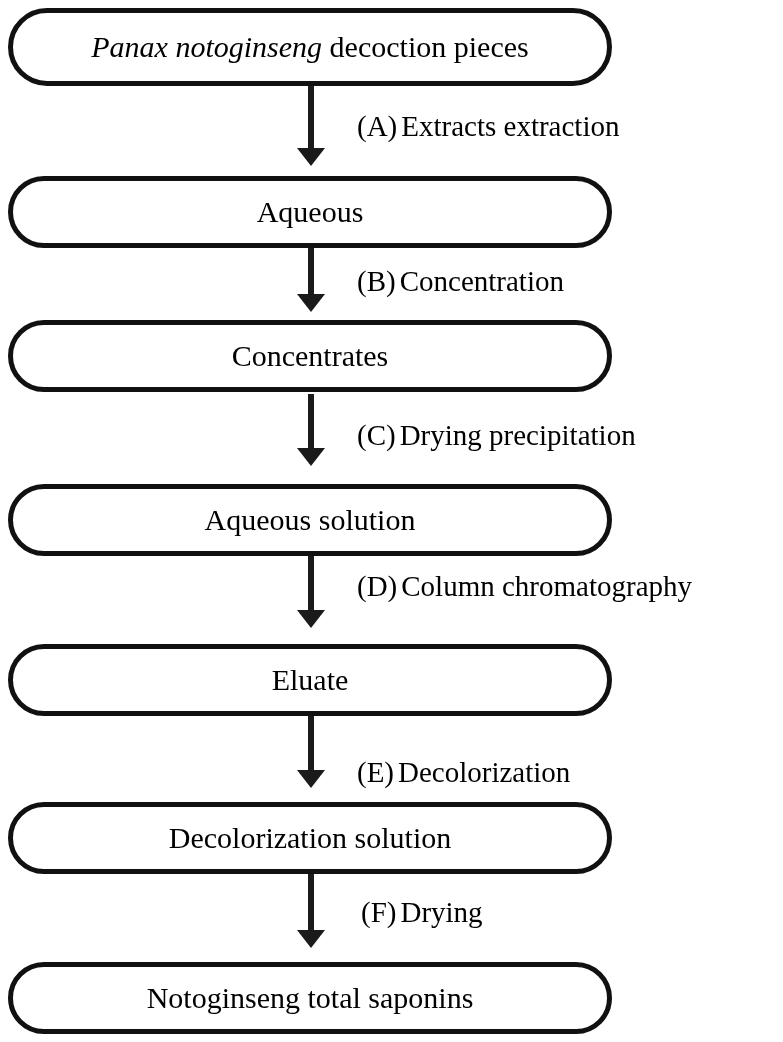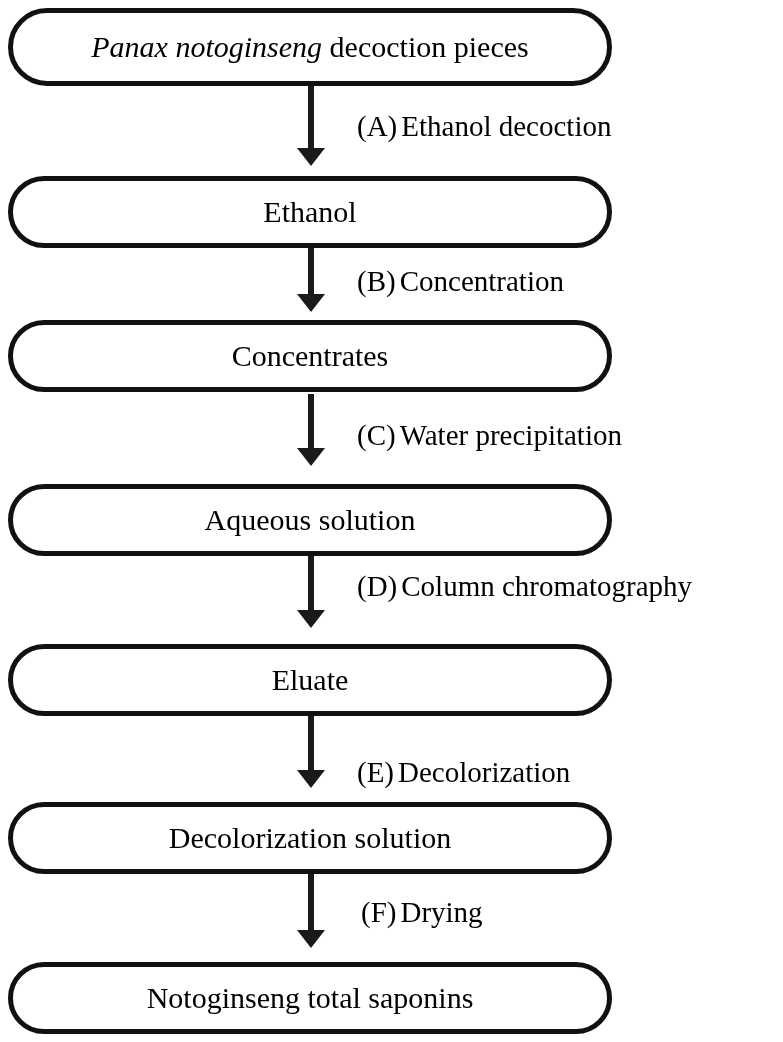--- a/index.html
+++ b/index.html
@@ -67,41 +67,41 @@
 
 <div id="flowchart">
 
   <div class="node node-tall" style="top:8px;">
     <span><span class="ital">Panax notoginseng</span><span> decoction pieces</span></span>
   </div>
 
   <div class="connector" style="top:86px; height:68px;"></div>
   <div class="arrowhead" style="top:148px;"></div>
   <div class="step-label" style="top:112px; left:357px;">
-    <span class="tag">(A)</span><span>Ethanol decoction</span>
+    <span class="tag">(A)</span><span>Extracts extraction</span>
   </div>
 
   <div class="node node-short" style="top:176px;">
-    <span>Ethanol</span>
+    <span>Aqueous</span>
   </div>
 
   <div class="connector" style="top:248px; height:60px;"></div>
   <div class="arrowhead" style="top:294px;"></div>
   <div class="step-label" style="top:267px; left:357px;">
     <span class="tag">(B)</span><span>Concentration</span>
   </div>
 
   <div class="node node-short" style="top:320px;align-items:center;">
     <span>Concentrates</span>
   </div>
 
   <div class="connector" style="top:394px; height:60px;"></div>
   <div class="arrowhead" style="top:448px;"></div>
   <div class="step-label" style="top:421px; left:357px;">
-    <span class="tag">(C)</span><span>Water precipitation</span>
+    <span class="tag">(C)</span><span>Drying precipitation</span>
   </div>
 
   <div class="node node-short" style="top:484px;">
     <span>Aqueous solution</span>
   </div>
 
   <div class="connector" style="top:556px; height:62px;"></div>
   <div class="arrowhead" style="top:610px;"></div>
   <div class="step-label" style="top:572px; left:357px;">
     <span class="tag">(D)</span><span>Column chromatography</span>

